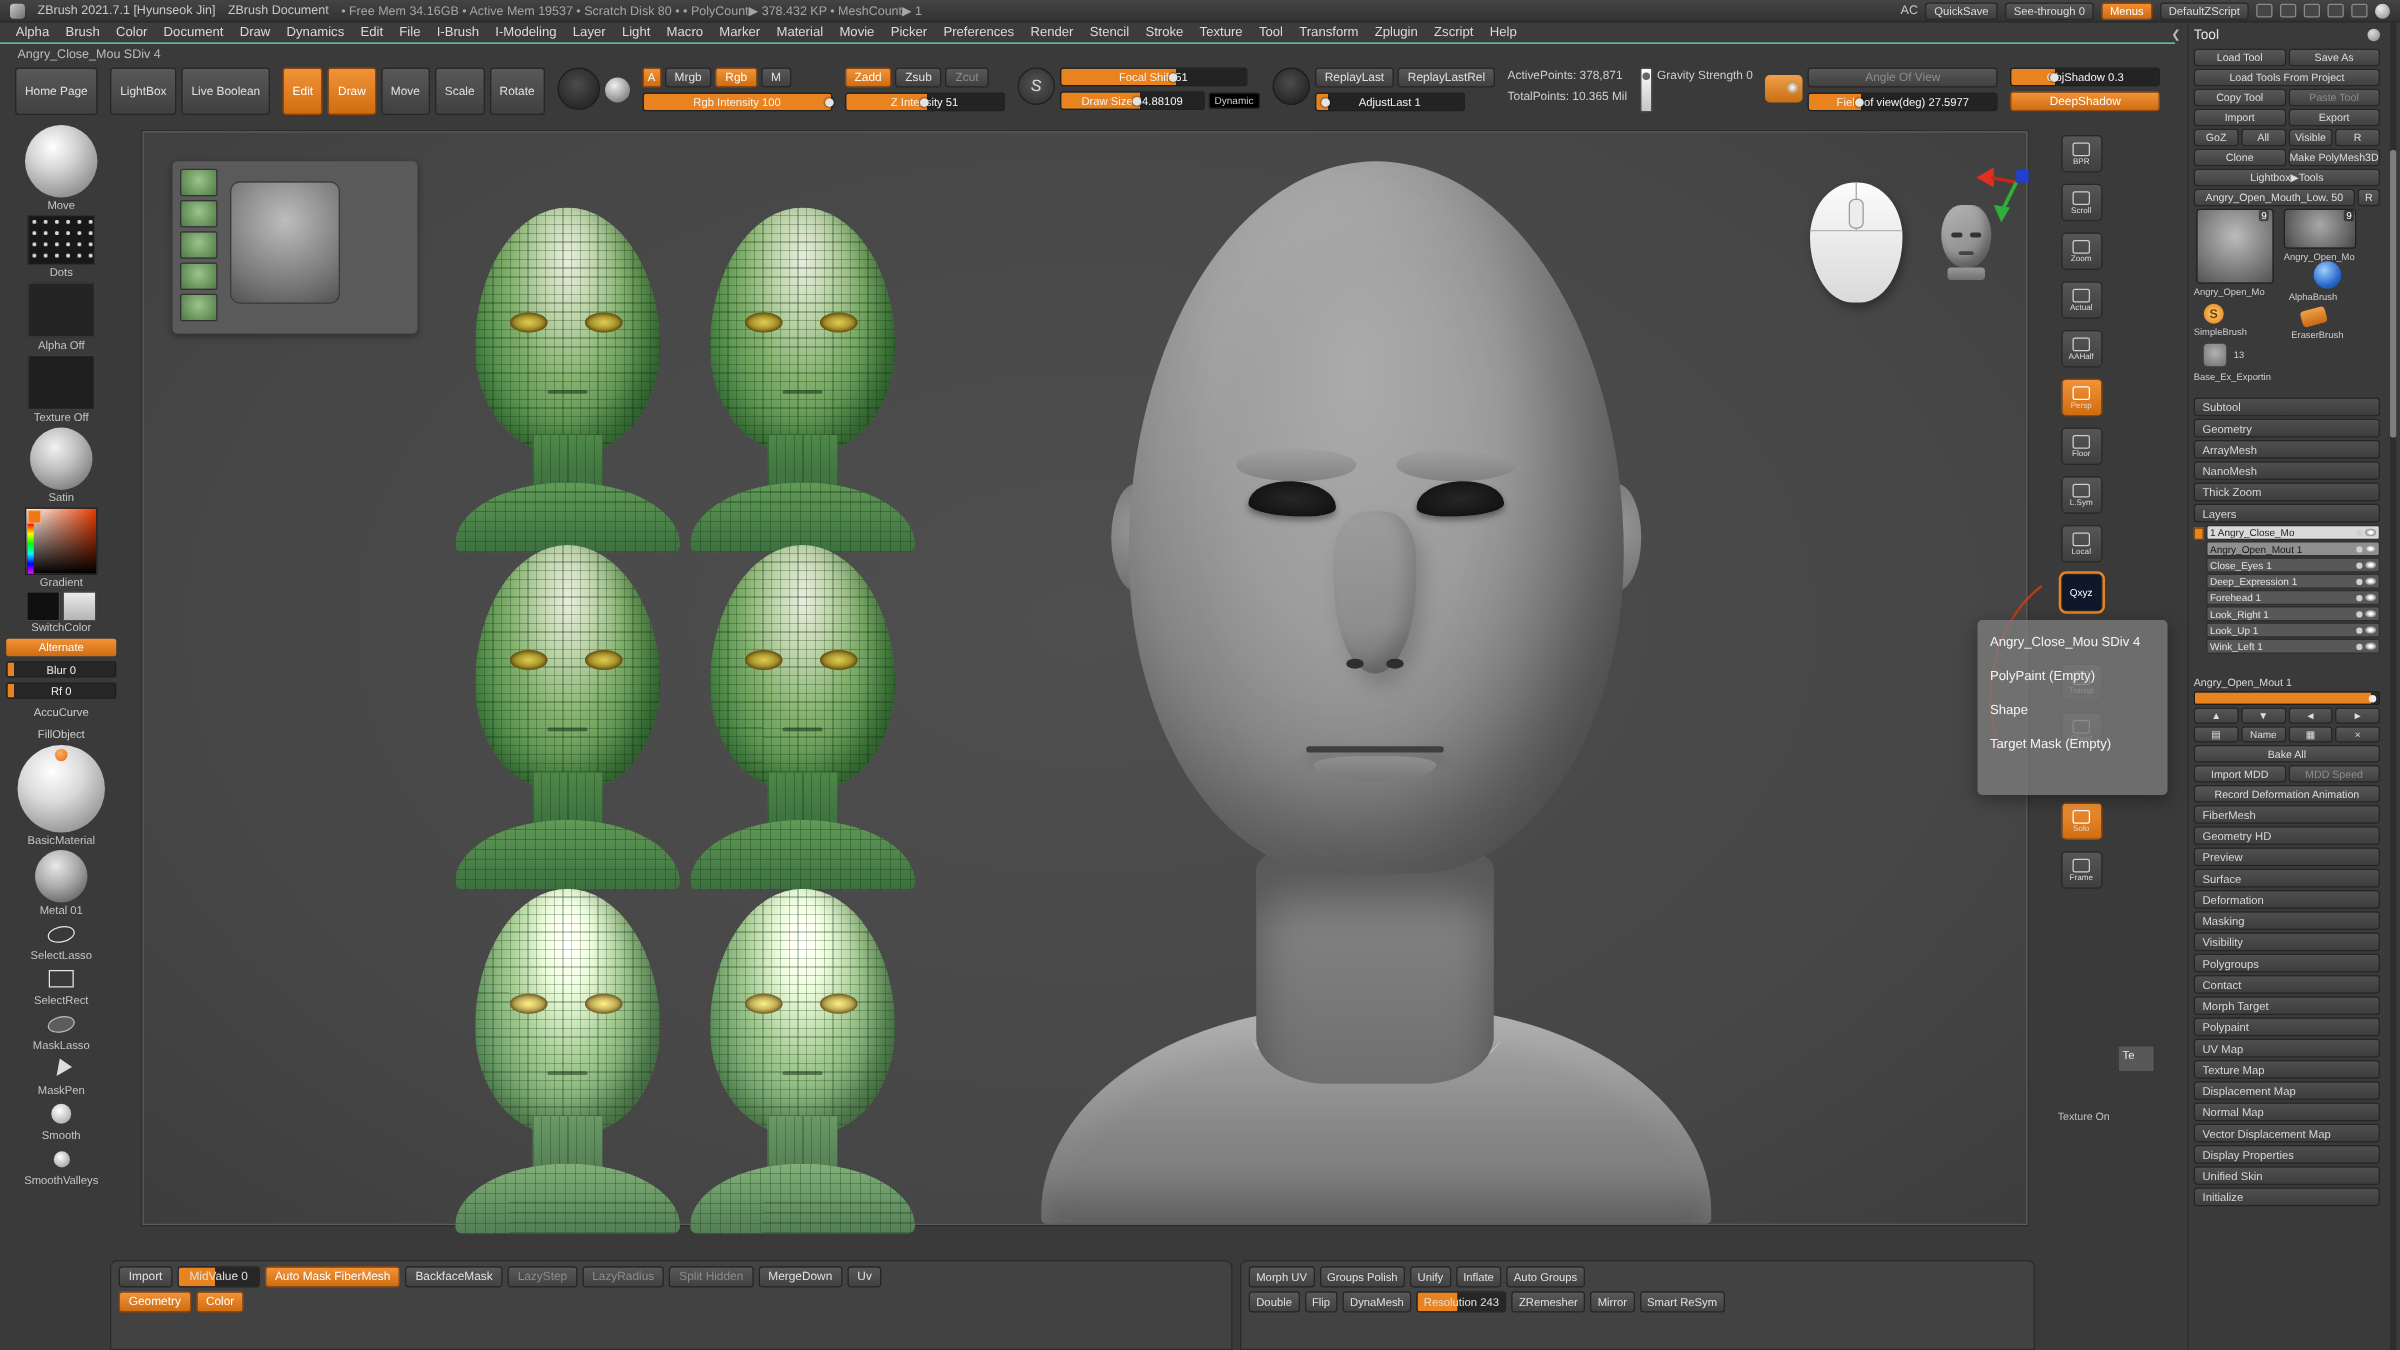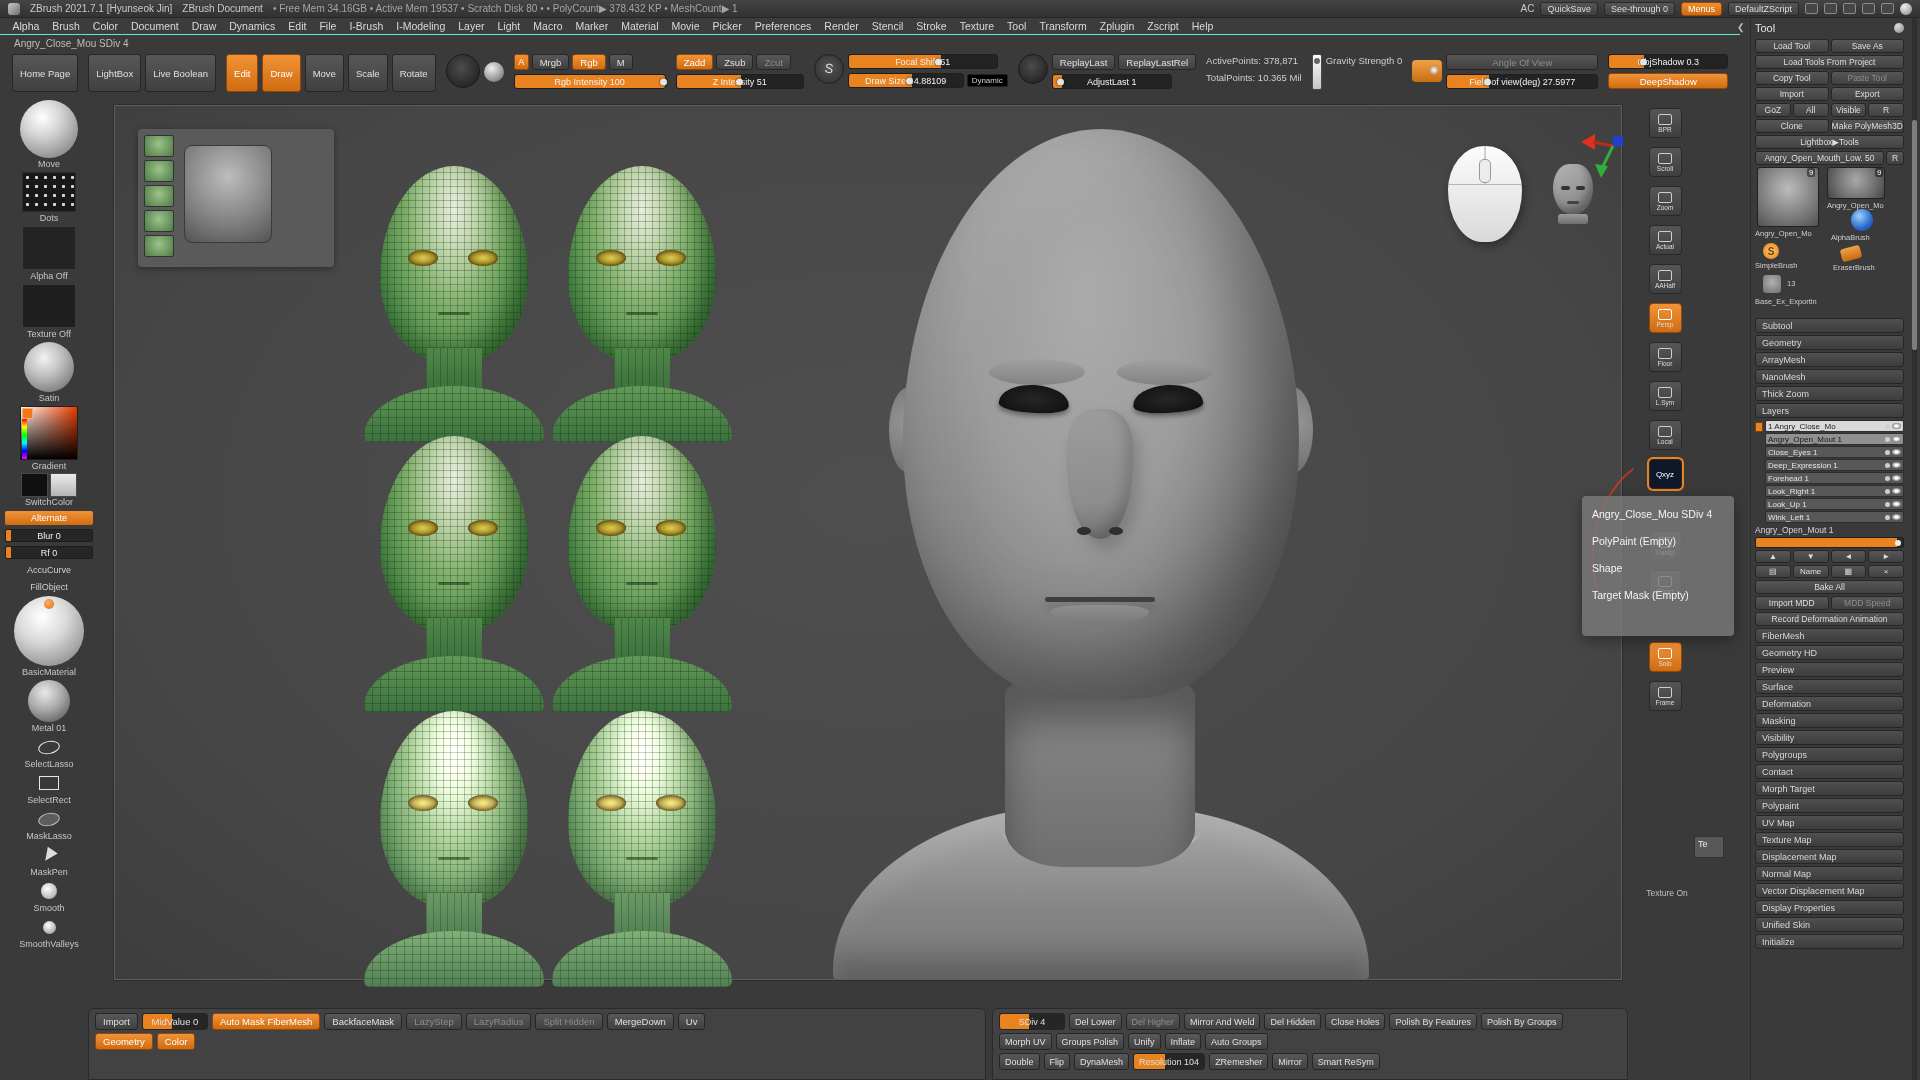--- a/index.html
+++ b/index.html
@@ -159,21 +159,21 @@
 .tpt-big{position:absolute;left:2px;top:0;width:62px;height:60px;background:radial-gradient(circle at 50% 36%,#bcbcbc,#7c7c7c 60%,#525252);border:1px solid #222;border-radius:3px;}
 .tpt-small{position:absolute;left:72px;top:0;width:58px;height:32px;background:radial-gradient(circle at 50% 40%,#a8a8a8,#6a6a6a 65%,#464646);border:1px solid #222;border-radius:3px;}
 .tpt-badge{position:absolute;font-size:8px;color:#fff;background:rgba(0,0,0,.45);padding:0 2px;border-radius:2px;z-index:2;}
 .tpt-b1{left:52px;top:1px;}
 .tpt-b2{left:120px;top:1px;}
 .tpt-lab{position:absolute;font-size:7.5px;color:#cfcfcf;white-space:nowrap;}
 .tpt-alpha{position:absolute;left:96px;top:42px;width:22px;height:22px;border-radius:50%;background:radial-gradient(circle at 38% 32%,#9fd0ff,#2a6acc 60%,#123a88);}
 .tpt-s{position:absolute;left:8px;top:76px;width:16px;height:16px;border-radius:50%;background:radial-gradient(#ffd27a,#e07810);display:flex;align-items:center;justify-content:center;color:#7a3c00;font-size:10px;font-weight:bold;}
 .tpt-eraser{position:absolute;left:86px;top:80px;width:20px;height:13px;background:linear-gradient(#f0a04a,#c86a10);border-radius:3px;transform:rotate(-15deg);}
 .tpt-base{position:absolute;left:8px;top:108px;width:18px;height:18px;background:radial-gradient(circle at 50% 40%,#b2b2b2,#6e6e6e);border-radius:3px;}
-.layers-wrap{position:relative;padding-left:10px;display:flex;flex-direction:column;gap:1px;margin-bottom:2px;}
+.layers-wrap{position:relative;padding-left:10px;display:flex;flex-direction:column;gap:1px;margin-bottom:18px;}
 .layer-marker{position:absolute;left:0;top:2px;width:8px;height:10px;background:#e8831f;border:1px solid #7a4206;}
 .layer-row{height:12px;display:flex;align-items:center;background:#585858;border:1px solid #2e2e2e;border-radius:2px;padding:0 2px;gap:2px;}
 .layer-row.v-sel{background:#d9d9d9;}
 .layer-row.v-sel .lr-label{color:#1f1f1f;}
 .layer-row.v-hi{background:#909090;}
 .layer-row.v-hi .lr-label{color:#161616;}
 .lr-label{flex:1;font-size:8px;color:#e4e4e4;white-space:nowrap;overflow:hidden;}
 .lr-dot{width:5px;height:5px;border-radius:50%;background:#cfcfcf;flex:none;}
 .lr-eye{width:9px;height:6px;border-radius:50%;background:radial-gradient(#fff 20%,#858585 70%);flex:none;}
 .layer-active{margin:2px 0;}
@@ -764,40 +764,30 @@
         <button class="tr-btn">MergeDown</button>
         <button class="tr-btn">Uv</button>
       </div>
     <div class="tray-row">
         <button class="tr-btn v-orange">Geometry</button>
         <button class="tr-btn v-orange">Color</button>
       </div>
   </div>
   <div class="tray tray-right">
     <div class="tray-row">
-        <button class="tr-btn v-slider">SDiv 4</button>
-        <button class="tr-btn">Del Lower</button>
-        <button class="tr-btn v-dim">Del Higher</button>
-        <button class="tr-btn">Mirror And Weld</button>
-        <button class="tr-btn">Del Hidden</button>
-        <button class="tr-btn">Close Holes</button>
-        <button class="tr-btn">Polish By Features</button>
-        <button class="tr-btn">Polish By Groups</button>
-      </div>
-    <div class="tray-row">
         <button class="tr-btn">Morph UV</button>
         <button class="tr-btn">Groups Polish</button>
         <button class="tr-btn">Unify</button>
         <button class="tr-btn">Inflate</button>
         <button class="tr-btn">Auto Groups</button>
       </div>
     <div class="tray-row">
         <button class="tr-btn">Double</button>
         <button class="tr-btn">Flip</button>
         <button class="tr-btn">DynaMesh</button>
-        <button class="tr-btn v-slider">Resolution 104</button>
+        <button class="tr-btn v-slider">Resolution 243</button>
         <button class="tr-btn">ZRemesher</button>
         <button class="tr-btn">Mirror</button>
         <button class="tr-btn">Smart ReSym</button>
       </div>
   </div>
 
 </div>
 
 </body></html>

